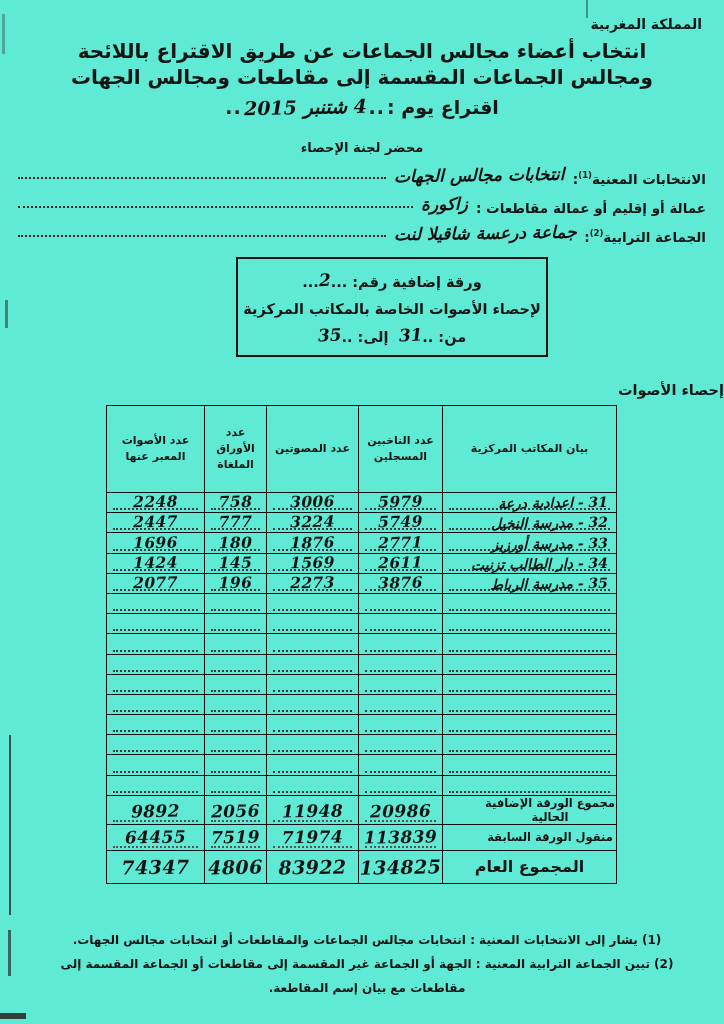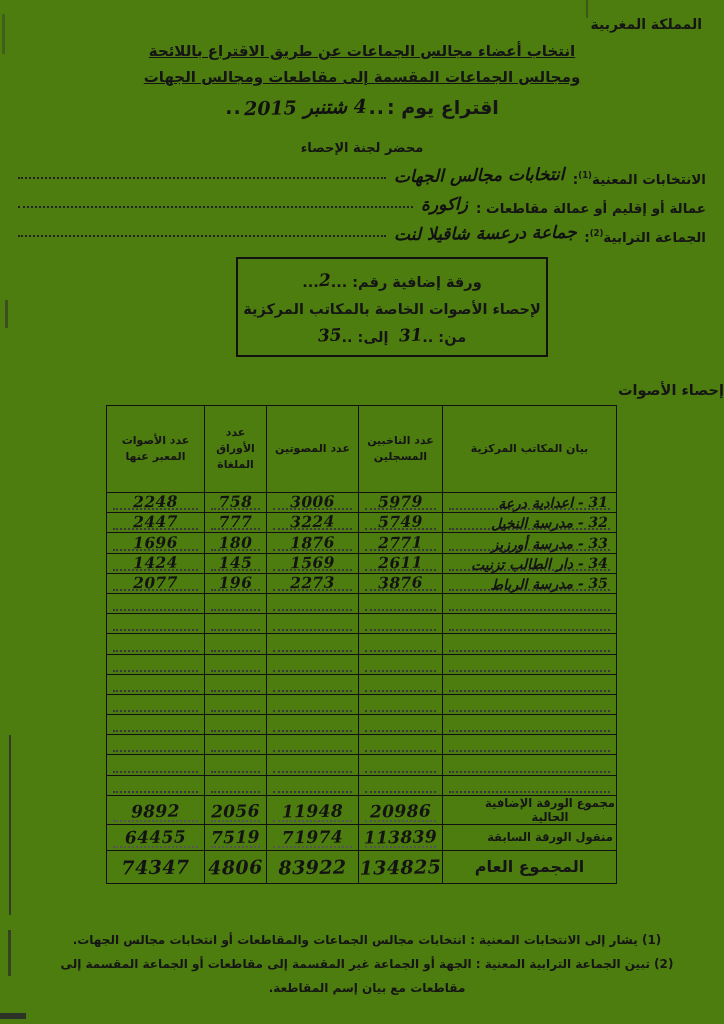--- a/index.html
+++ b/index.html
@@ -12,21 +12,21 @@
     height: 1024px;
     position: relative;
     overflow: hidden;
     font-family: "DejaVu Sans", "Liberation Sans", sans-serif;
     color: #151515;
   }
 
   .page {
     position: absolute;
     inset: 0;
-    background: #4d7c0f;
+    background: #5eead4;
   }
 
   
   .scan-edge {
     position: absolute;
     background: #2b2b2b;
     opacity: .85;
   }
   .scan-edge.e1 { left: 2px;  top: 14px;  width: 3px;  height: 40px; opacity:.35;}
   .scan-edge.e2 { left: 5px;  top: 300px; width: 3px;  height: 28px; opacity:.55;}
@@ -42,25 +42,24 @@
     font-size: 14px;
     font-weight: bold;
     letter-spacing: -0.2px;
   }
   .title-block {
     position: absolute;
     top: 38px; left: 0; right: 0;
     text-align: center;
   }
   .title-line {
-    font-size: 15px;
+    font-size: 20px;
     font-weight: bold;
     line-height: 26px;
     letter-spacing: -0.3px;
-    text-decoration: underline;
   }
   .poll-line {
     margin-top: 6px;
     font-size: 19px;
     font-weight: bold;
     display: flex;
     justify-content: center;
     align-items: baseline;
     gap: 2px;
     direction: rtl;

